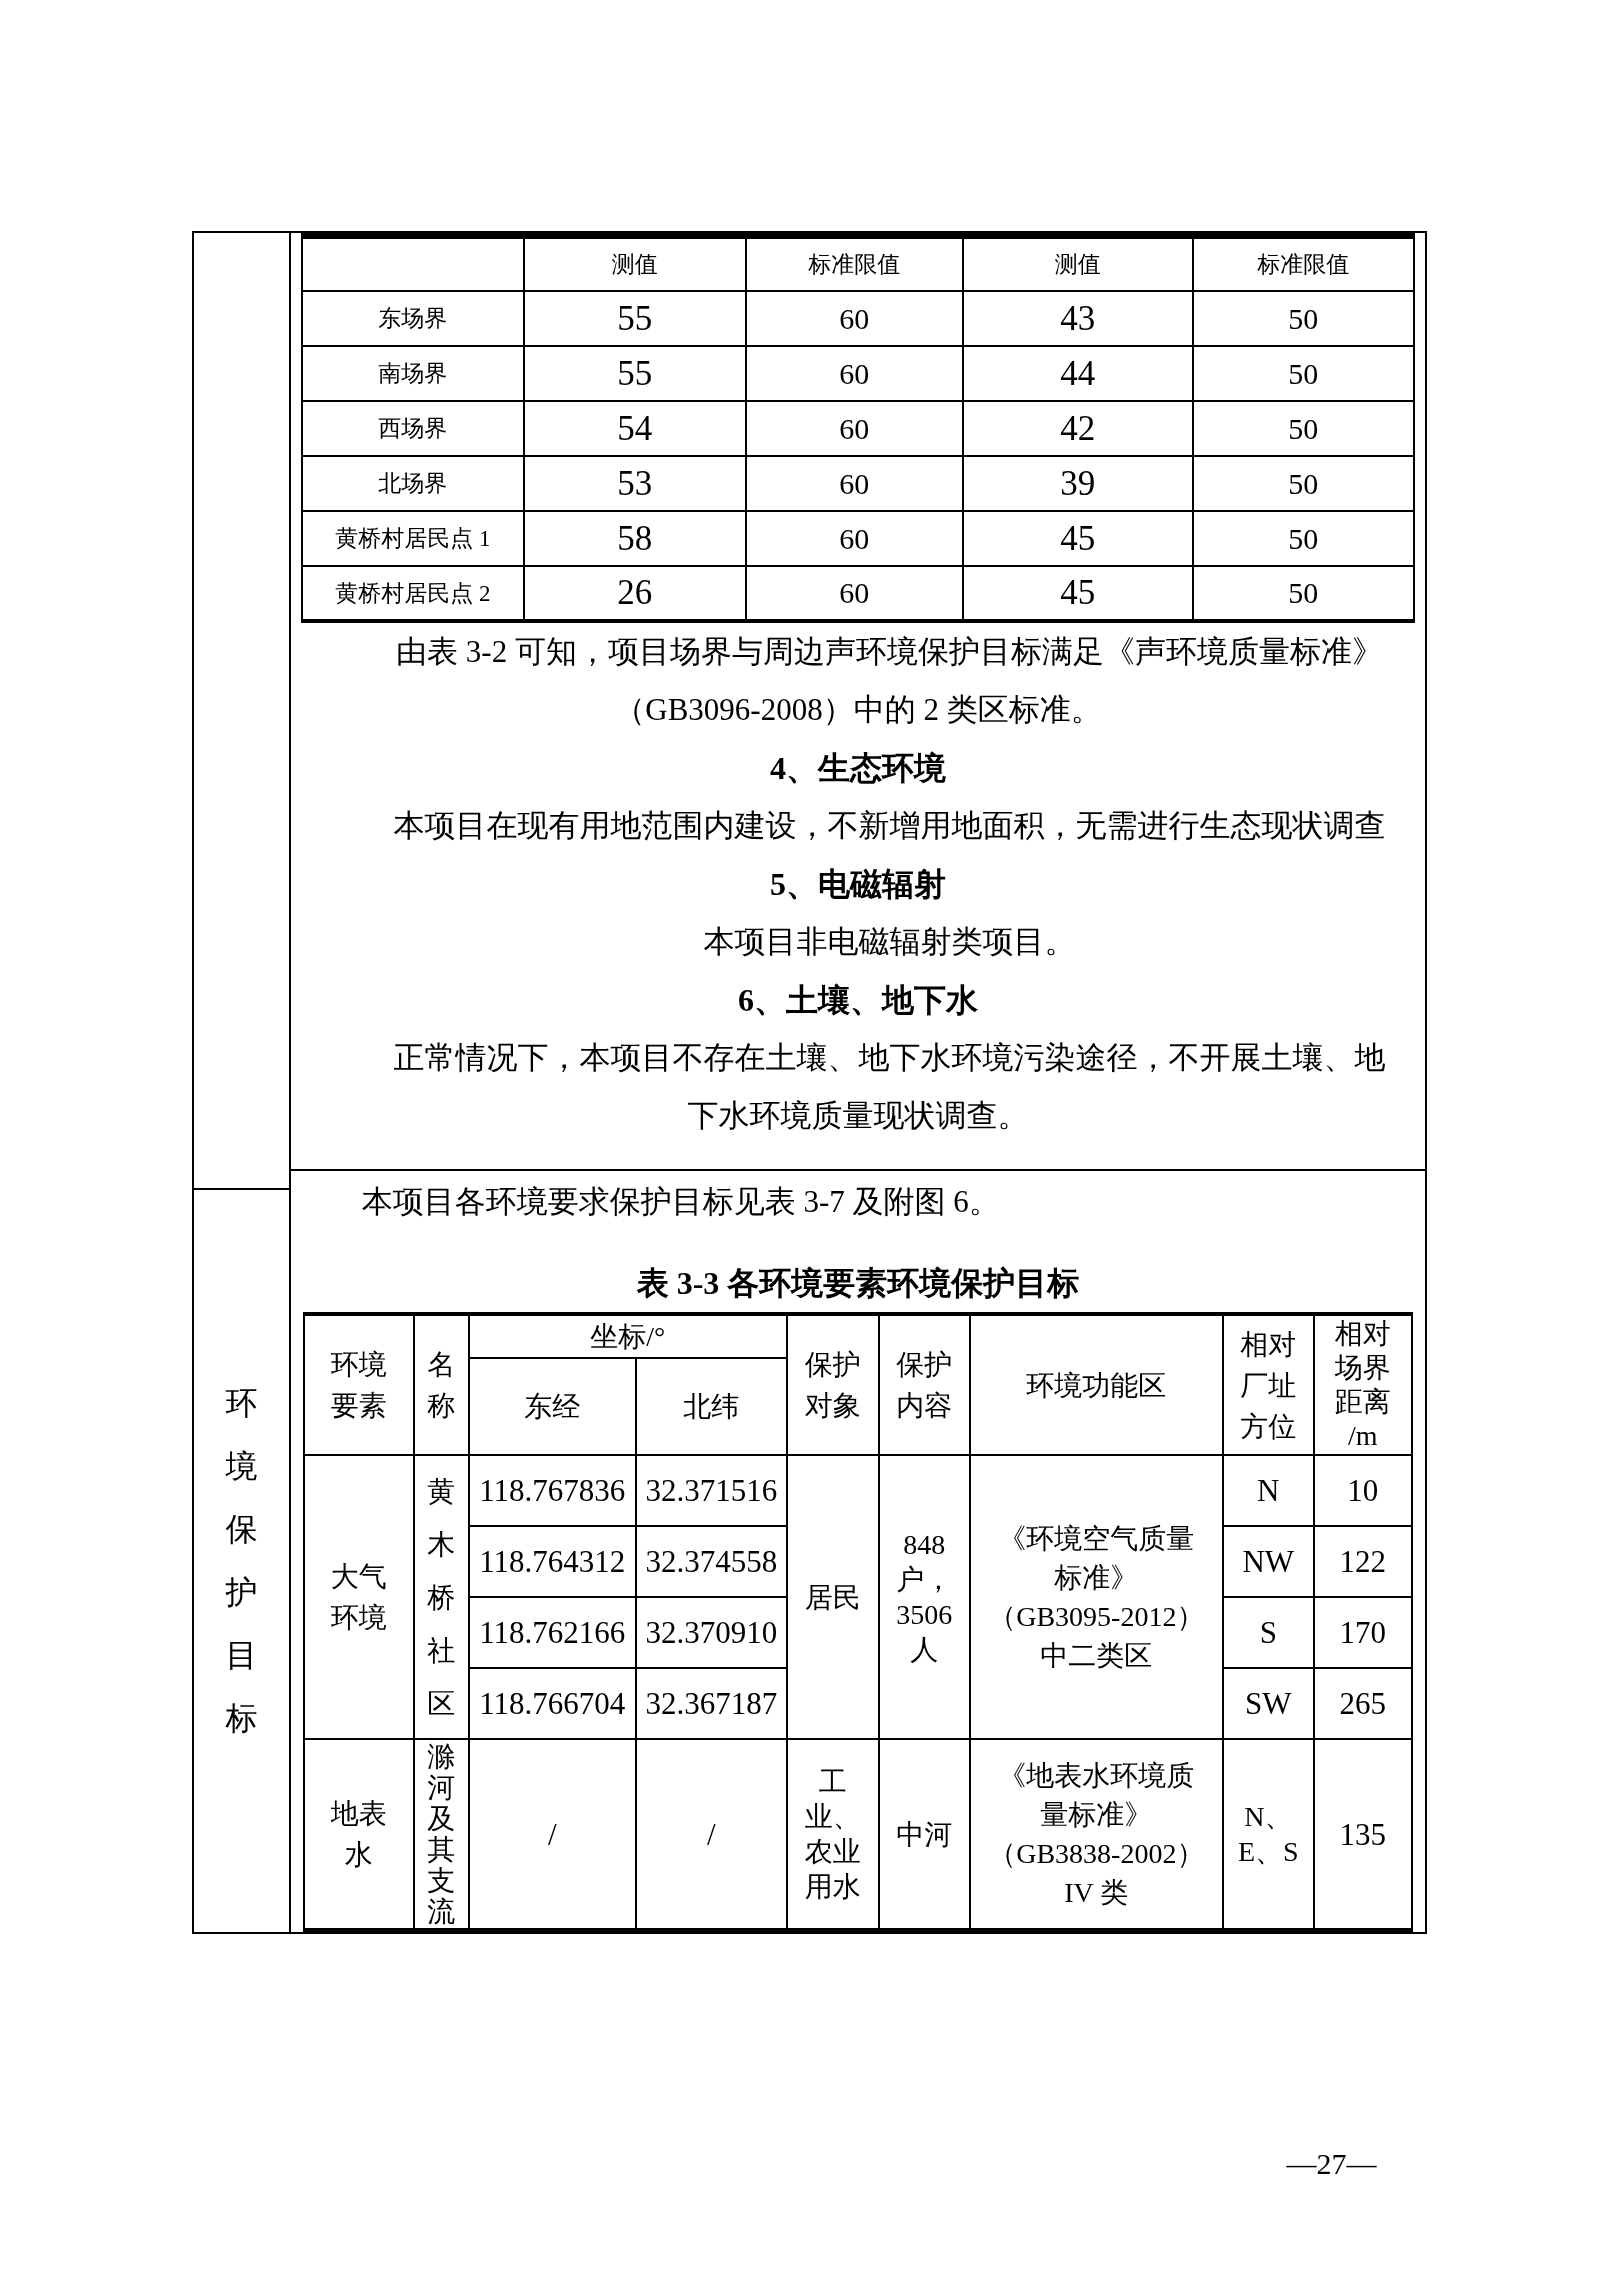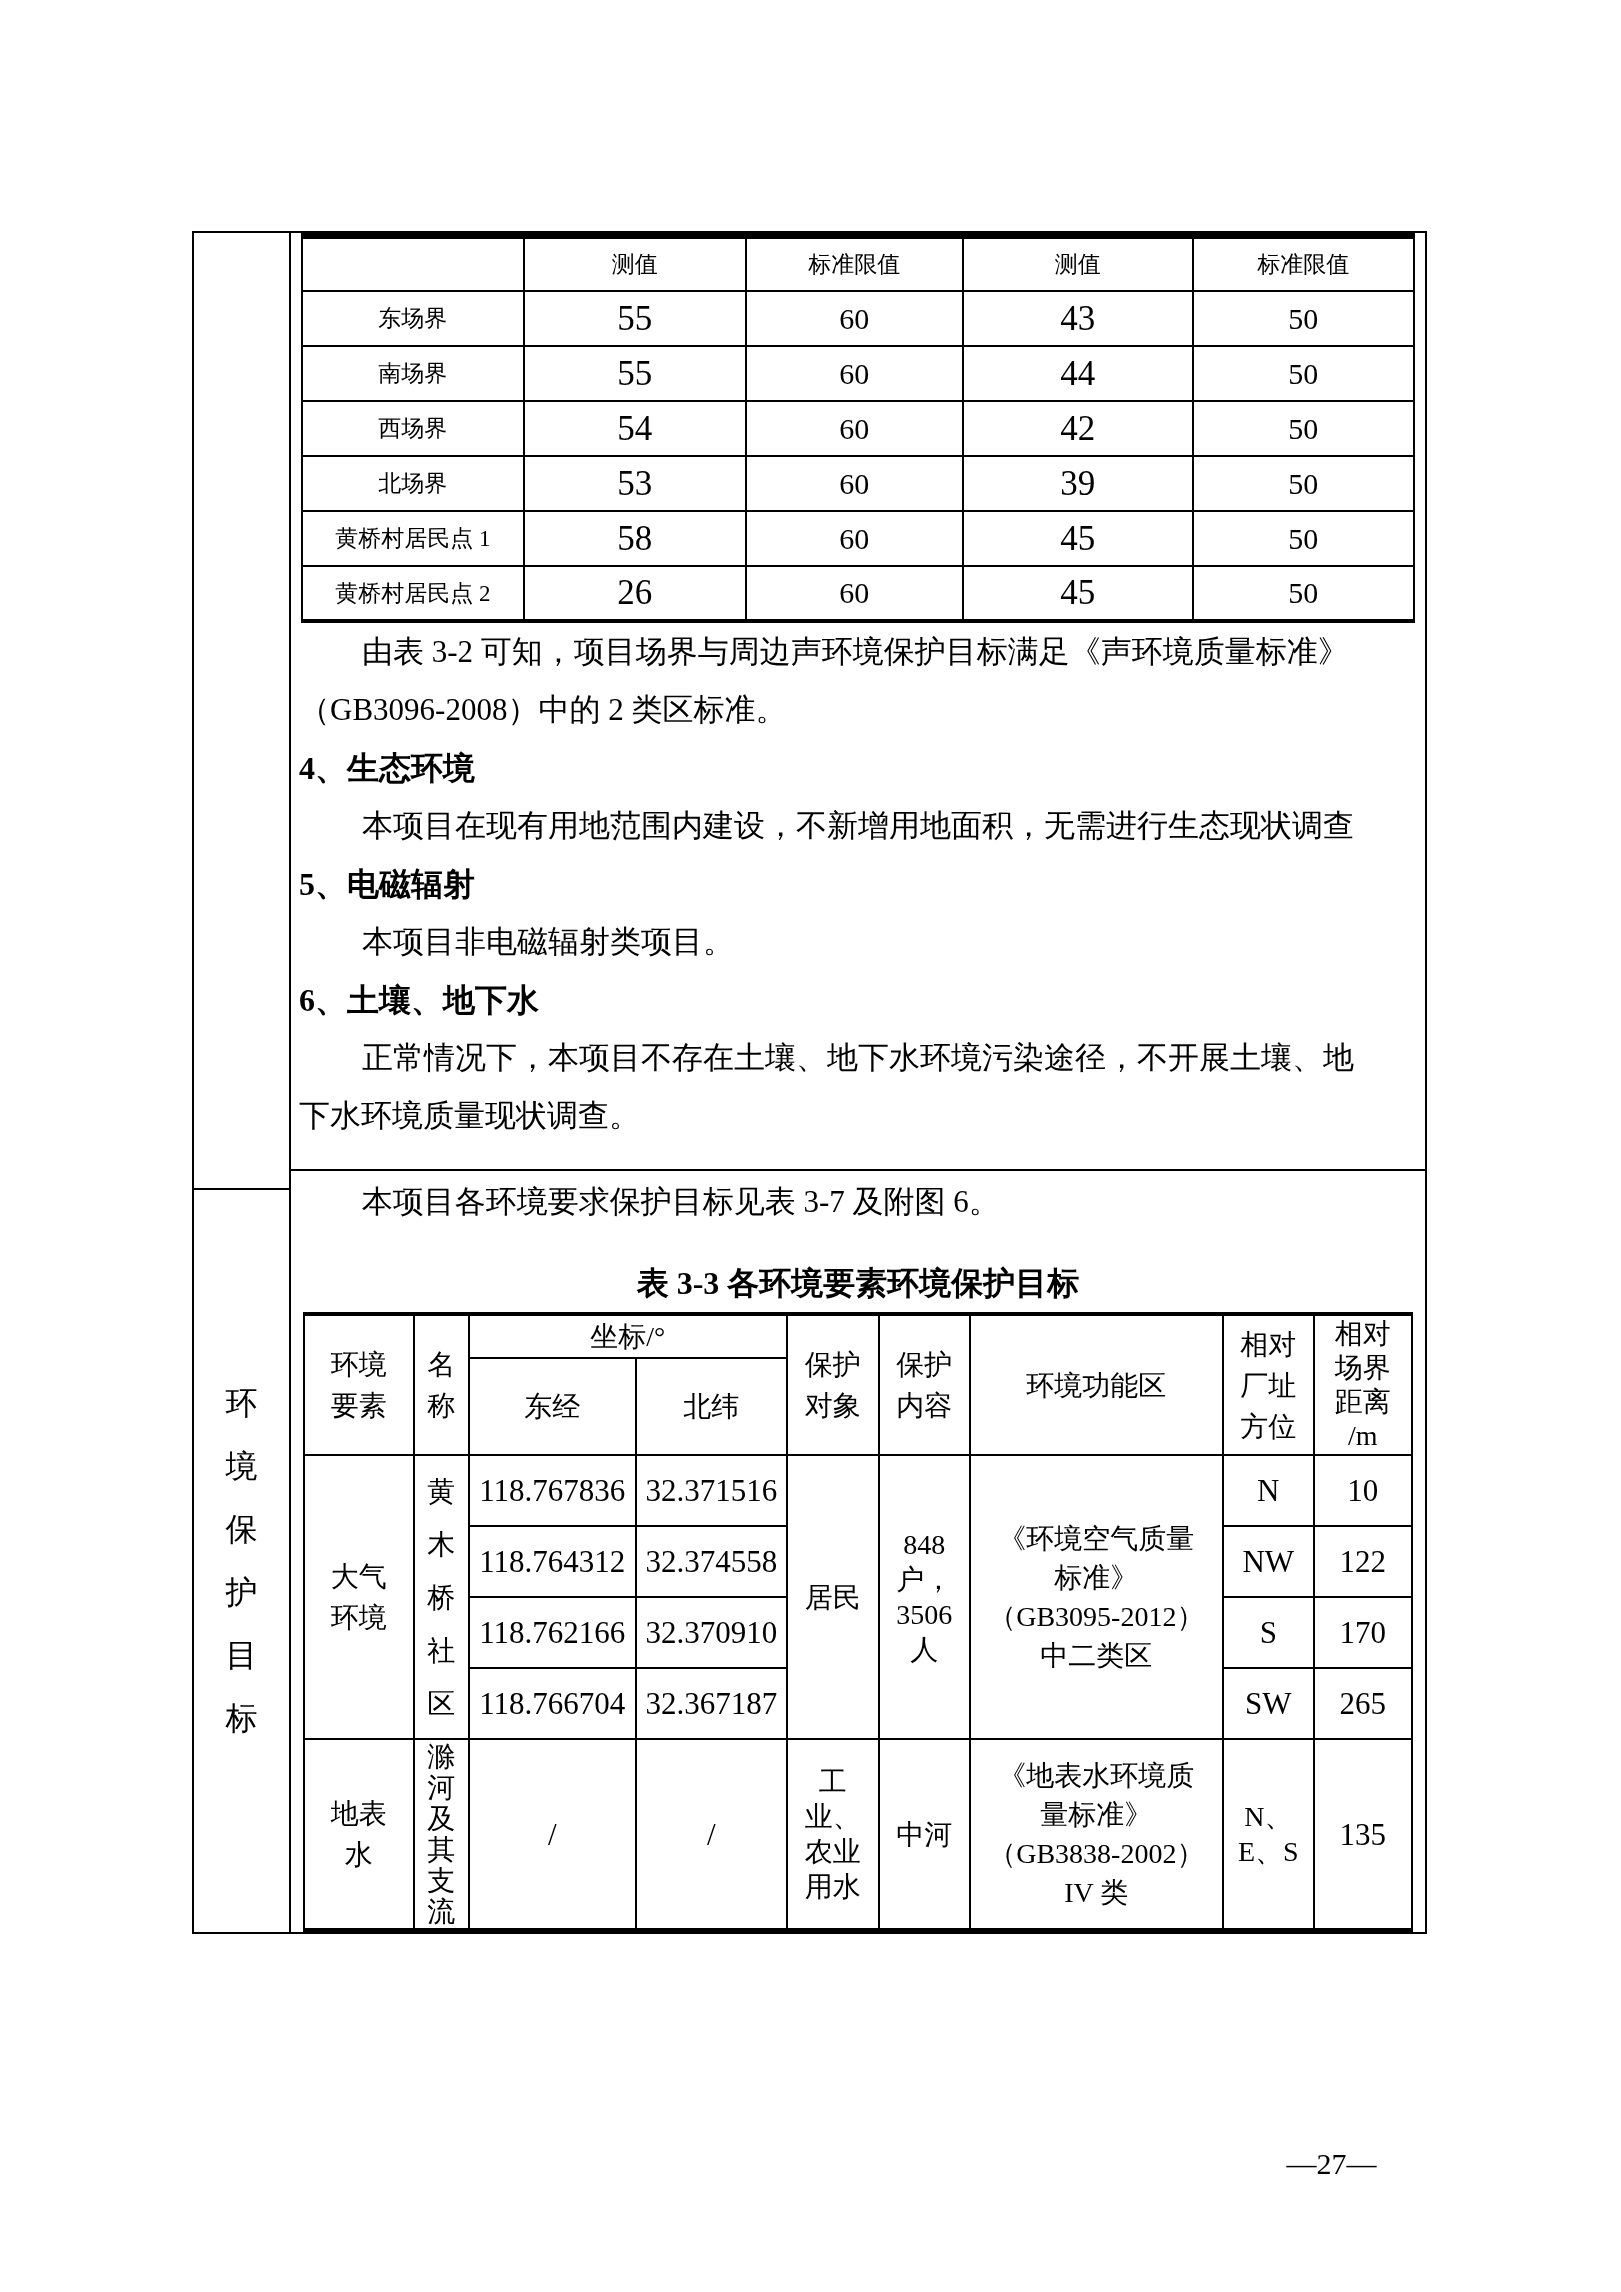--- a/index.html
+++ b/index.html
@@ -32,21 +32,21 @@
   .t32 {
     margin-left:9.8px; width:1111px;
     border-top:6.9px solid #000; border-bottom:4.9px solid #000;
     border-left:2px solid #000; border-right:2px solid #000;
   }
   .t32 td { height:55px; font-size:23px; }
   .t32 td.val { font-size:35px; }
   .t32 td.lim { font-size:30px; }
 
   
-  .tblock { padding:0 8px; font-size:31px; }
+  .tblock { padding:0 8px; font-size:31px;text-align:center; }
   .line { height:58px; line-height:58px; white-space:nowrap; }
   .indent { text-indent:63px; }
   .bold { font-weight:bold; font-size:32px; }
 
   
   .intro { height:61px; line-height:61px; font-size:31px; padding-left:7.8px; text-indent:63px; white-space:nowrap; }
   .t33-title { margin-top:23.5px; height:57px; line-height:57px; text-align:center; font-weight:bold; font-size:32px; }
 
   .t33 {
     margin-left:11.8px; width:1108px;

